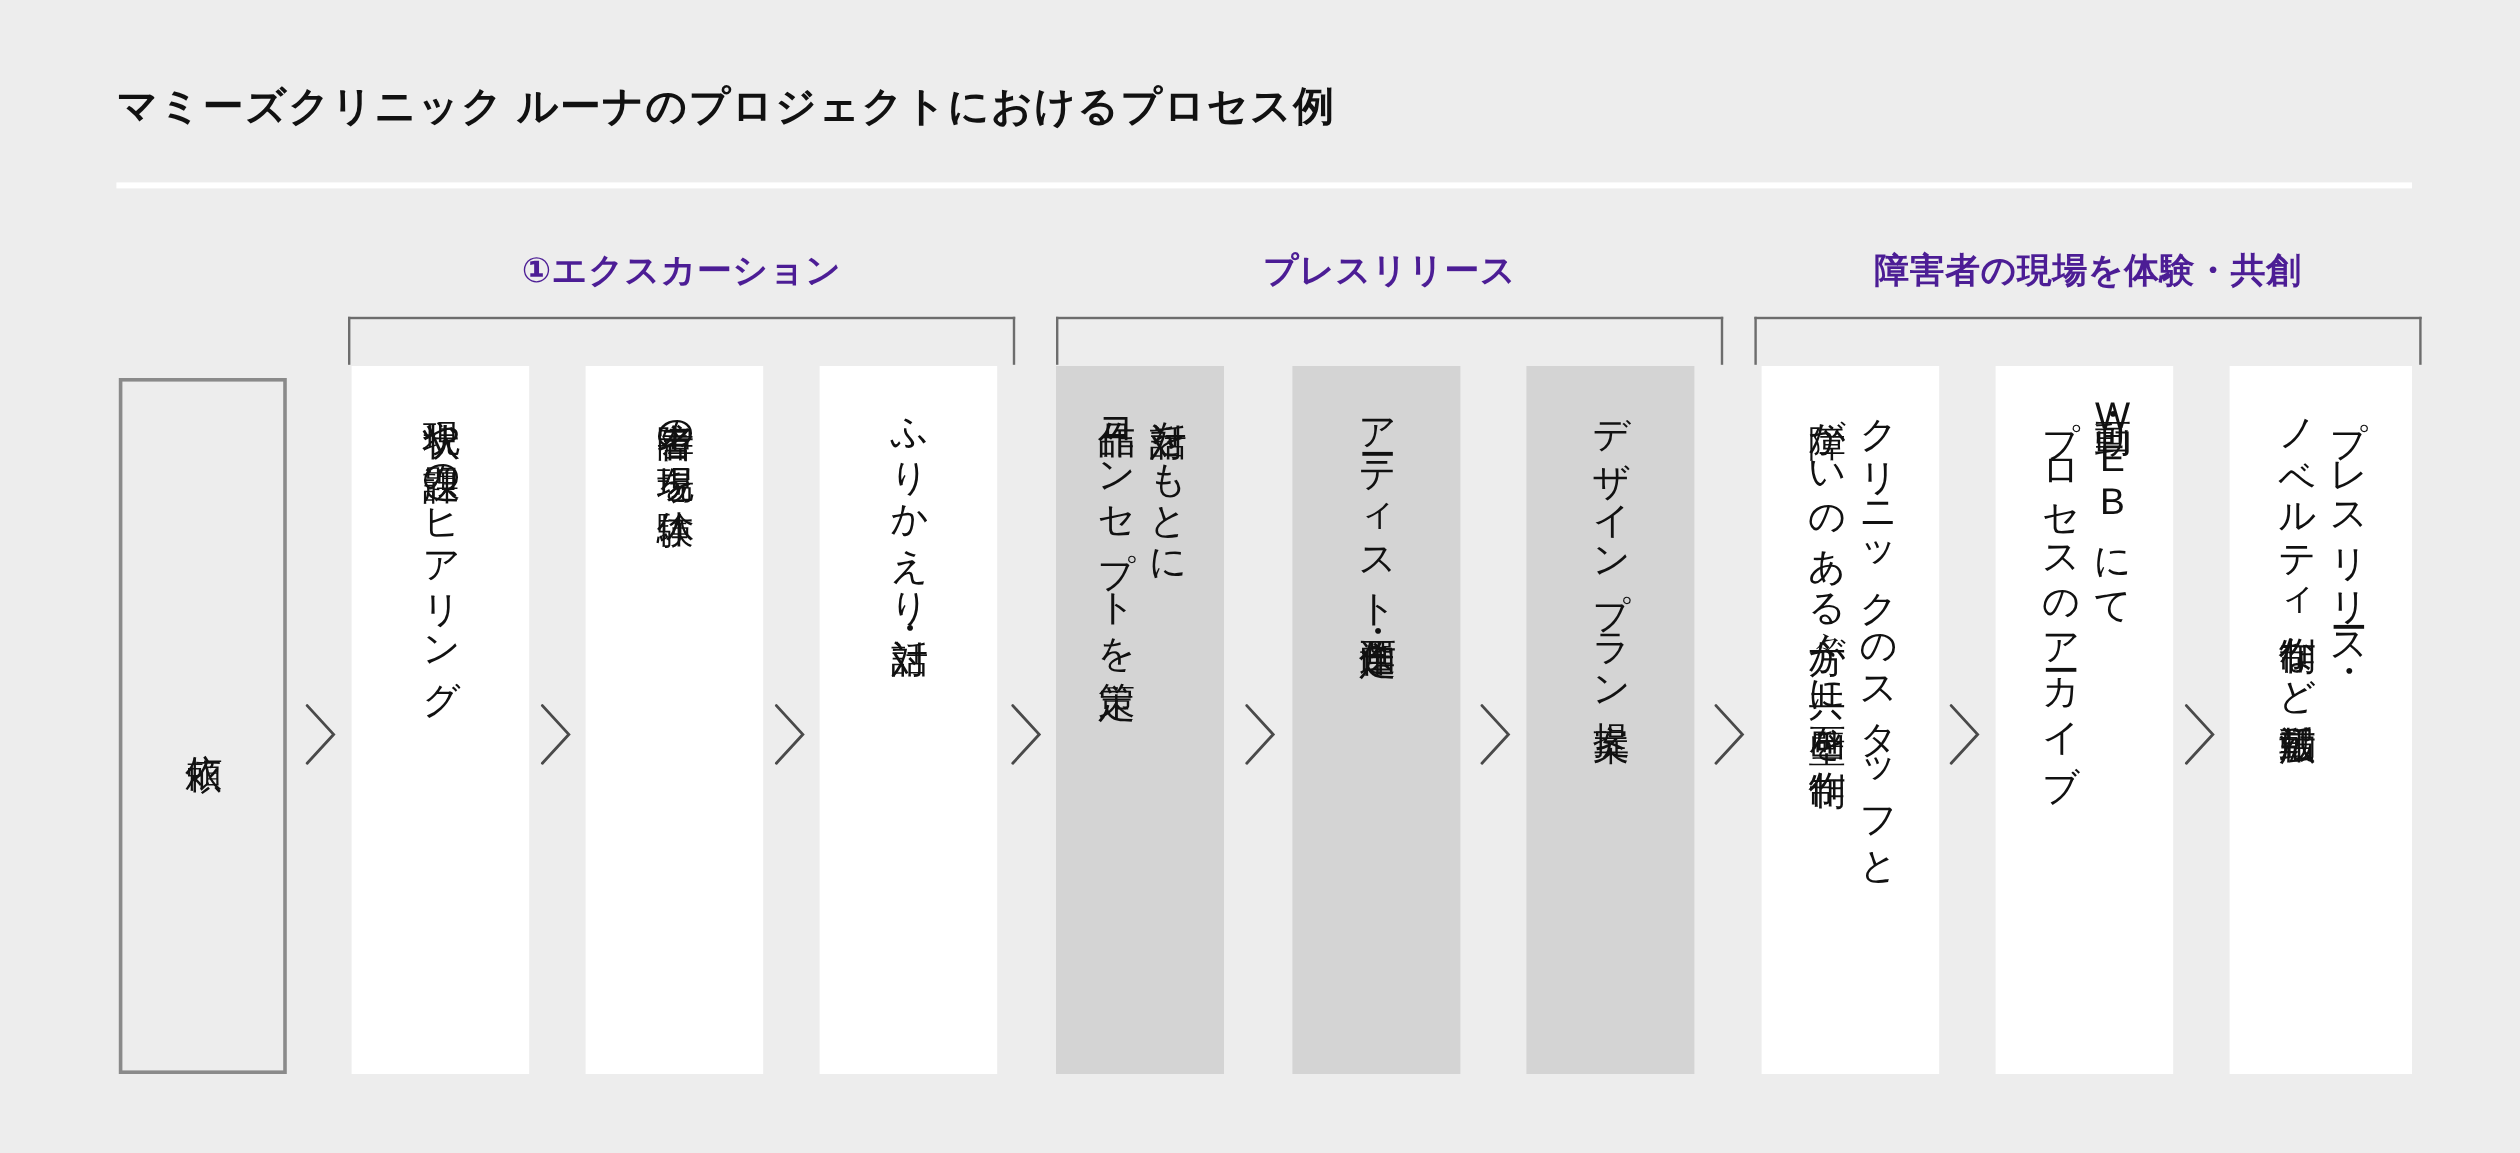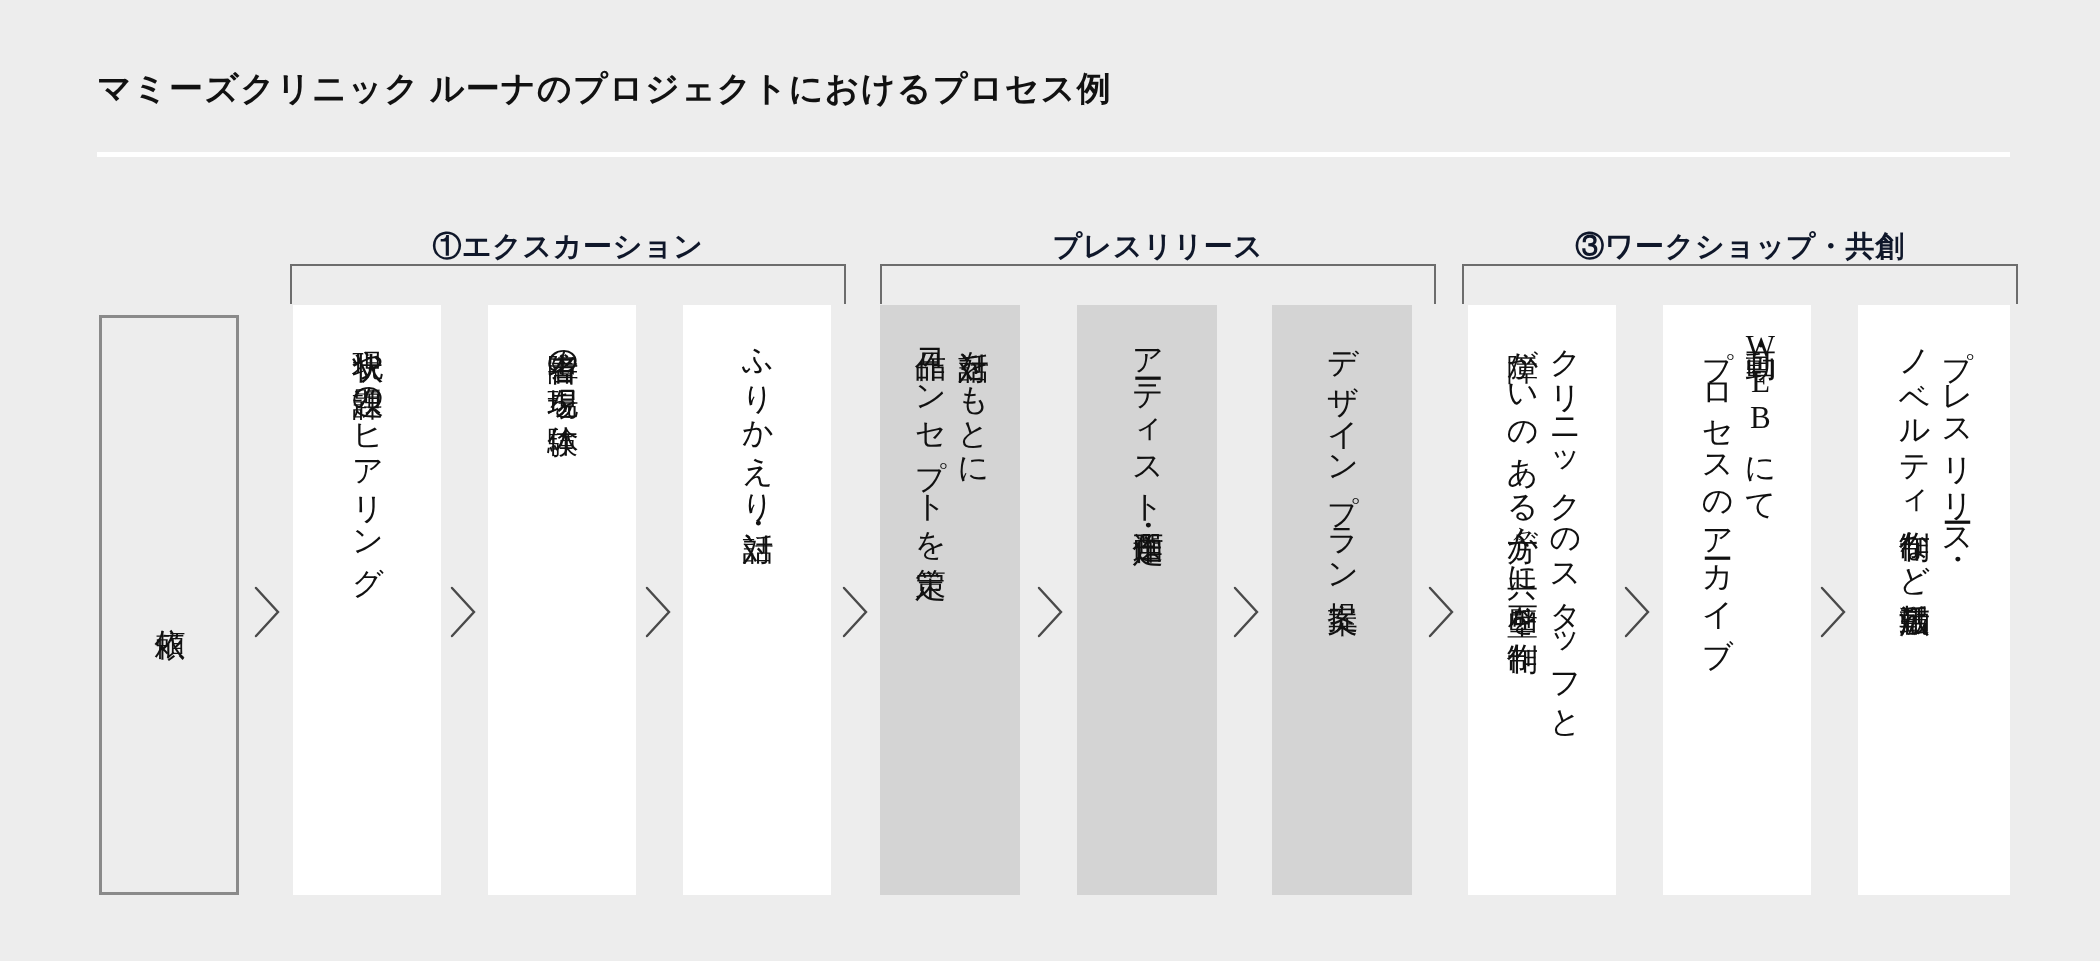--- a/index.html
+++ b/index.html
@@ -15,21 +15,20 @@
     color: #111111;
     overflow: hidden;
     position: relative;
   }
 
   #slide {
     position: absolute;
     inset: 0;
     width: 2100px;
     height: 734px;
-    font-family: Liberation Serif, serif;
   }
 
   
   .title {
     position: absolute;
     left: 97px;
     top: 72px;
     font-size: 34px;
     font-weight: bold;
     letter-spacing: 0.035em;
@@ -55,22 +54,21 @@
     position: absolute;
     left: 0;
     top: 0;
     width: 100%;
     text-align: center;
     font-size: 29px;
     font-weight: bold;
     letter-spacing: 0.02em;
     white-space: nowrap;
     line-height: 1;
-    color: #0f172a;
-    margin-top: 20px;
+    color: #4c1d95;
   }
   .bracket {
     position: absolute;
     left: 0;
     top: 52px;
     width: 100%;
     height: 40px;
     border-top: 2px solid #6d6d6d;
     border-left: 2px solid #6d6d6d;
     border-right: 2px solid #6d6d6d;
@@ -140,21 +138,21 @@
   <div id="phases">
       <div class="phase" style="left: 290px; width: 556px;">
         <div class="phase-label">①エクスカーション</div>
         <div class="bracket" style="border-top-color: rgb(109, 109, 109); border-left-color: rgb(109, 109, 109); border-right-color: rgb(109, 109, 109);"></div>
       </div>
       <div class="phase" style="left: 880px; width: 556px;">
         <div class="phase-label">プレスリリース</div>
         <div class="bracket" style="border-top-color: rgb(109, 109, 109); border-left-color: rgb(109, 109, 109); border-right-color: rgb(109, 109, 109);"></div>
       </div>
       <div class="phase" style="left: 1462px; width: 556px;">
-        <div class="phase-label">③ワークショップ・共創</div>
+        <div class="phase-label">障害者の現場を体験・共創</div>
         <div class="bracket" style="border-top-color: rgb(109, 109, 109); border-left-color: rgb(109, 109, 109); border-right-color: rgb(109, 109, 109);"></div>
       </div>
     </div>
 
   <div class="row" id="cards">
       <div class="card outline" style="left: 99px; width: 140px; height: 580px;">
         <div class="col">依頼</div>
       </div>
       <div class="card white" style="left: 293px; width: 148px; height: 590px;">
         <div class="col">現状や課題のヒアリング</div>

